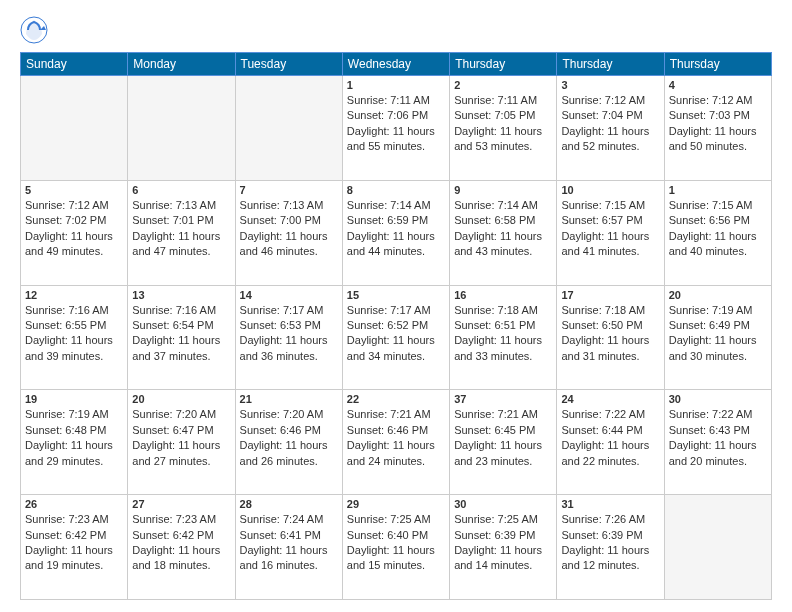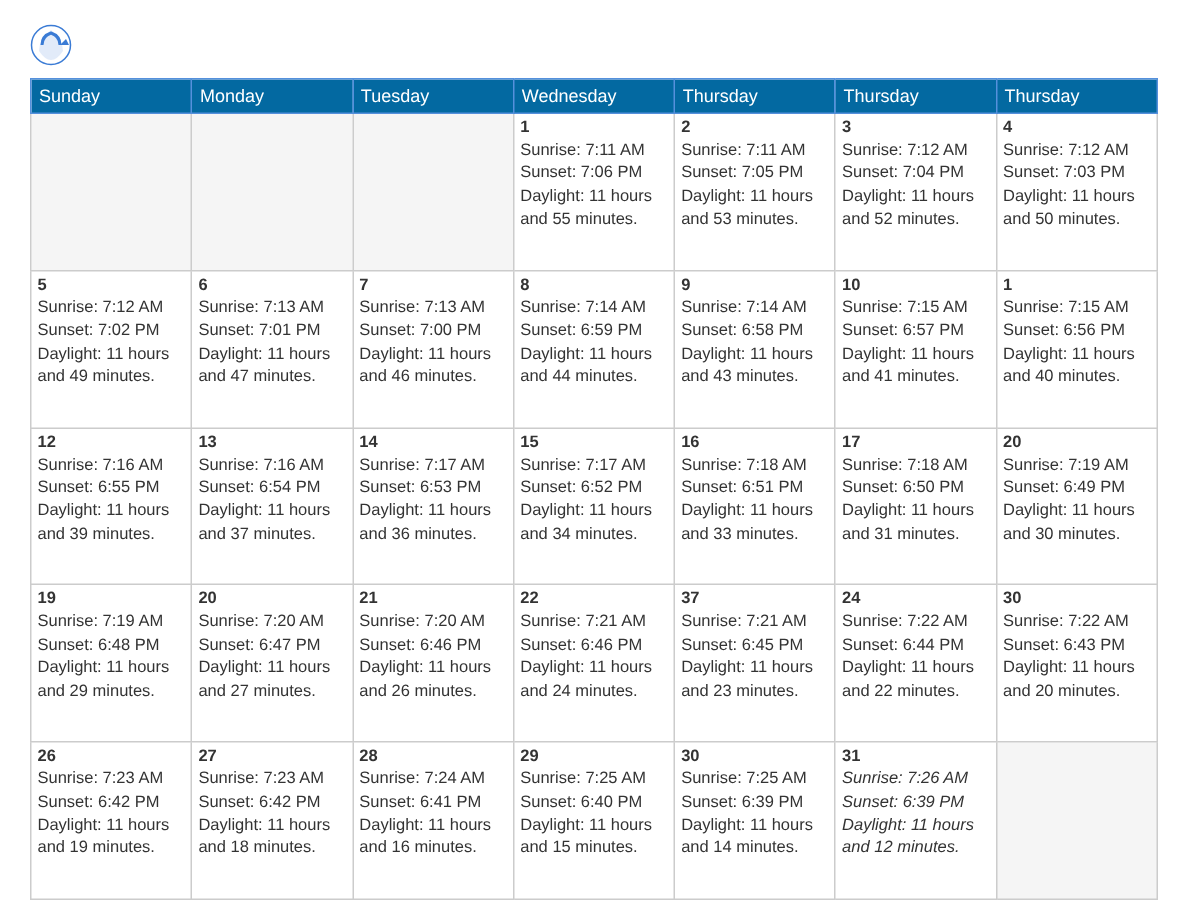--- a/index.html
+++ b/index.html
@@ -354,21 +354,21 @@
           </td>
           <td>
             <span class="day-num">30</span>
             <div class="day-info" style="white-space: pre-line;">Sunrise: 7:25 AM
 Sunset: 6:39 PM
 Daylight: 11 hours
 and 14 minutes.</div>
           </td>
           <td>
             <span class="day-num">31</span>
-            <div class="day-info" style="white-space: pre-line; font-style: italic;">Sunrise: 7:26 AM
+            <div class="day-info" style="white-space: pre-line;">Sunrise: 7:26 AM
 Sunset: 6:39 PM
 Daylight: 11 hours
 and 12 minutes.</div>
           </td>
           <td class="empty"></td>
         </tr>
       </tbody>
   </table>
 </div>
 

